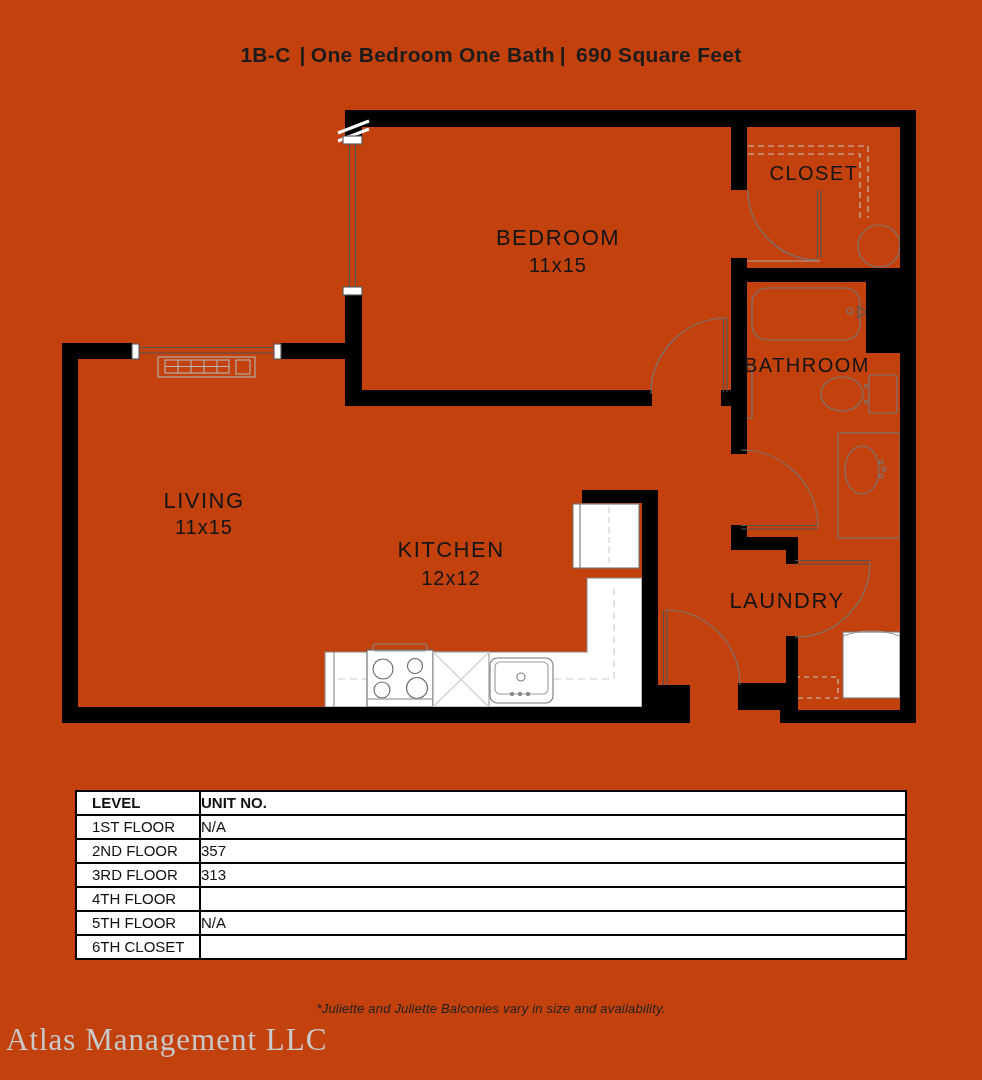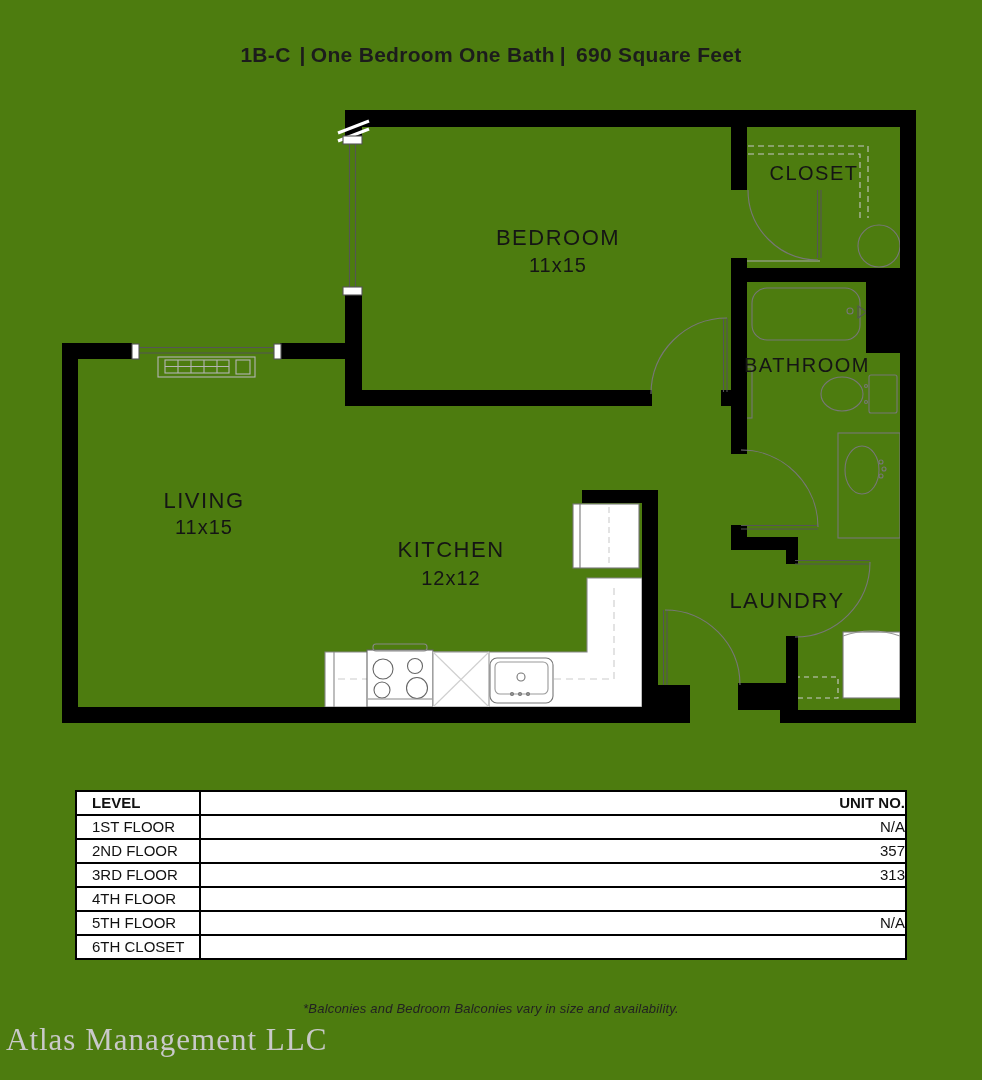--- a/index.html
+++ b/index.html
@@ -1,17 +1,17 @@
 <!DOCTYPE html>
 <html><head>
 <meta charset="utf-8">
 <style>
   html,body{margin:0;padding:0;background:#fff;}
   .page{
-    position:relative;width:982px;height:1080px;background:#4d7c0f;overflow:hidden;
+    position:relative;width:982px;height:1080px;background:#c2410c;overflow:hidden;
     font-family:"Liberation Sans",sans-serif;color:#1a1a1a;
   }
   .page-title{
     position:absolute;top:43px;left:0;width:100%;text-align:center;
     font-size:21px;font-weight:bold;letter-spacing:.3px;color:#1c1c1c;white-space:nowrap;
   }
   .page-title .code{margin-right:9px;}
   .page-title .sep1{margin-right:5px;}
   .page-title .desc{margin-right:5px;}
   .page-title .sep2{margin-right:10px;}
@@ -24,21 +24,21 @@
     border:2px solid #000;background:#fff;font-size:15px;color:#111;
   }
   .t-title{
     height:21px;line-height:21px;border-bottom:2px solid #000;
     font-weight:bold;padding-left:8px;letter-spacing:.2px;font-size:15px;
   }
   .t-row{display:flex;height:22px;line-height:22px;border-bottom:2px solid #000;}
   .t-row:last-child{border-bottom:none;}
   .t-row.t-head{font-weight:bold;}
   .t-row .c1{width:107px;padding-left:8px;border-right:2px solid #000;margin-left:7px;}
-  .t-row .c2{flex:1;text-align:right;}
+  .t-row .c2{flex:1;}
   .footnote{
     position:absolute;top:1001px;left:0;width:100%;text-align:center;
     font-size:13px;font-style:italic;color:#222;letter-spacing:.2px;
   }
   .watermark{
     position:absolute;left:6px;top:1022px;
     font-family:"Liberation Serif",serif;font-size:31px;color:#c9c9c9;
     letter-spacing:1px;white-space:nowrap;
   }
 </style>
@@ -261,17 +261,17 @@
     </div>
     <div class="t-row">
       <div class="c1">5TH FLOOR</div>
       <div class="c2">N/A</div>
     </div>
     <div class="t-row">
       <div class="c1">6TH CLOSET</div>
     </div>
   </div>
 
-  <div class="footnote">*Balconies and Bedroom Balconies vary in size and availability.</div>
+  <div class="footnote">*Juliette and Juliette Balconies vary in size and availability.</div>
 
   <div class="watermark">Atlas Management LLC</div>
 
 </div>
 
 </body></html>

